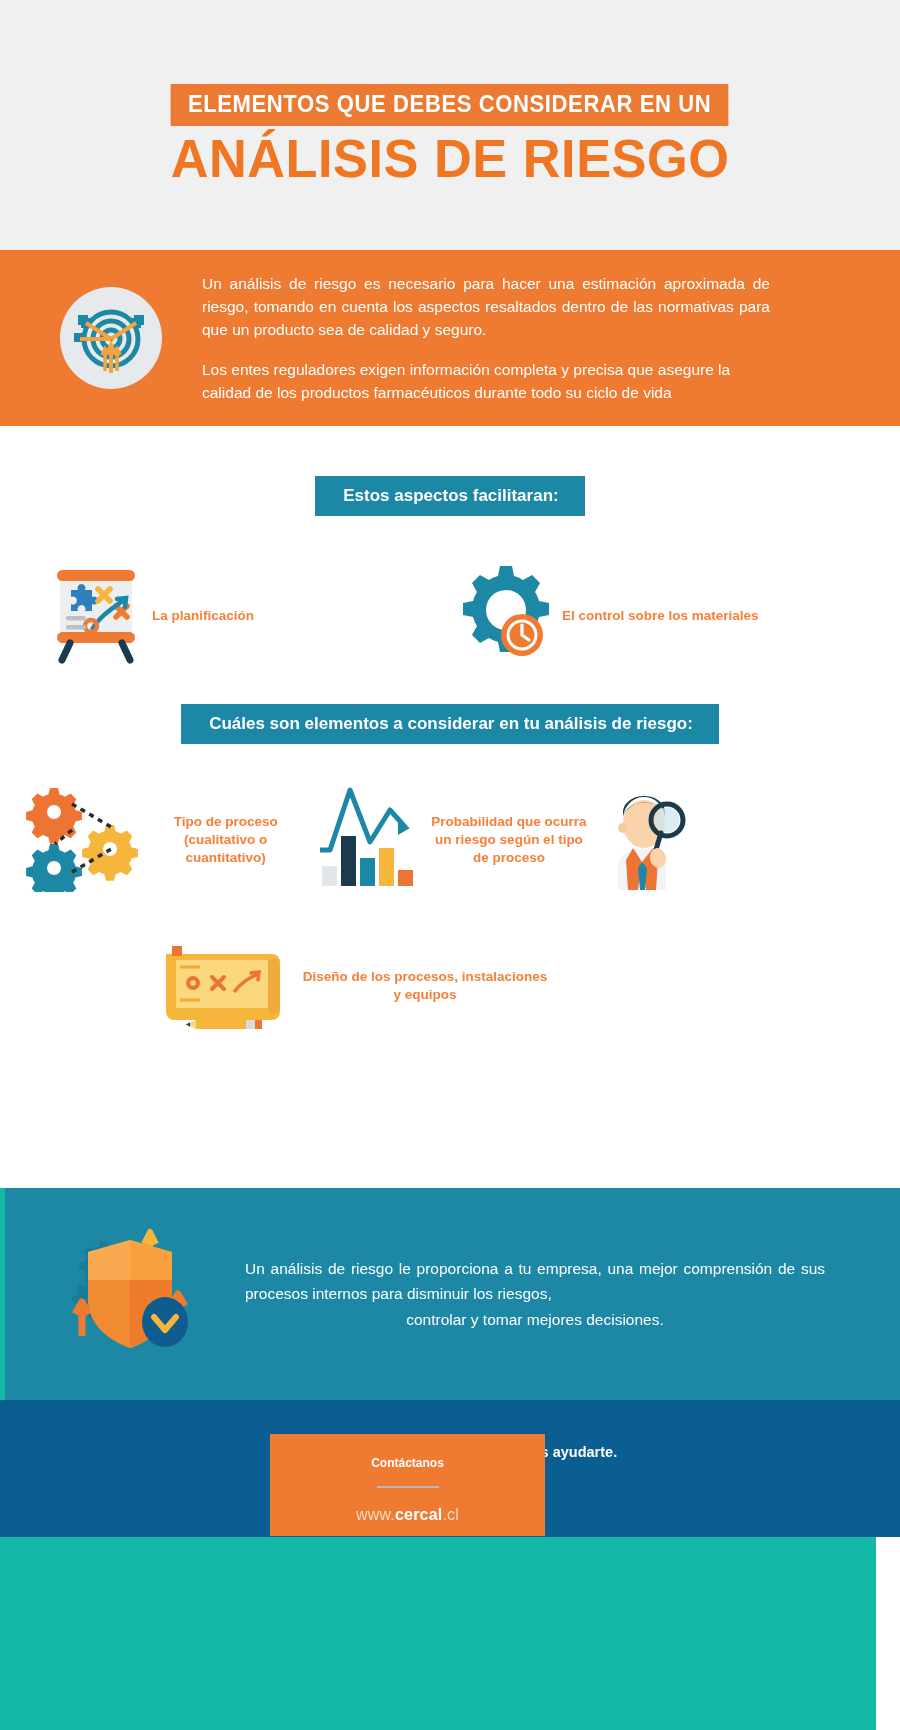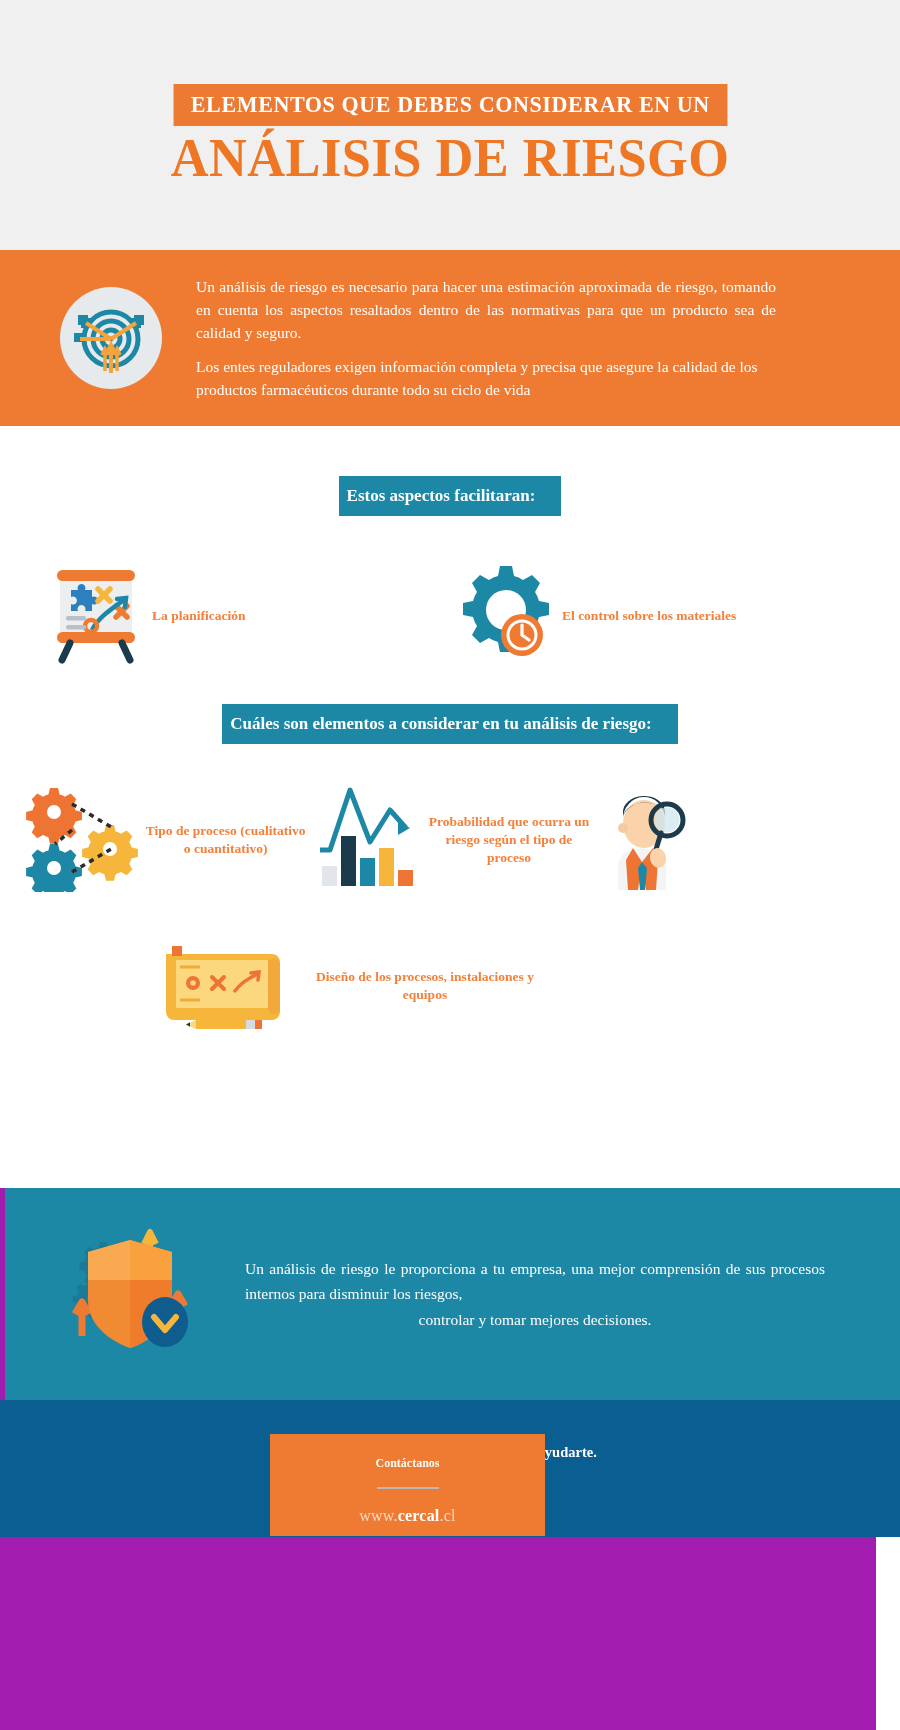--- a/index.html
+++ b/index.html
@@ -2,21 +2,21 @@
 <html><head>
 <meta charset="utf-8">
 <style>
   html,body{margin:0;padding:0;}
   body{
     width:900px;height:1730px;
     font-family:"Liberation Sans", sans-serif;
     background:#ffffff;
     overflow:hidden;
   }
-  .page{position:relative;width:876px;height:1730px;background:#a21caf;font-family:Liberation Serif, serif;}
+  .page{position:relative;width:876px;height:1730px;background:#14b8a6;}
 
   
   .header{
     position:absolute;left:0;top:0;width:900px;height:250px;
     background:#f0f0f0;
     display:flex;flex-direction:column;align-items:center;justify-content:flex-start;
   }
   .hdr-kicker{
     margin-top:84px;
     background:#ec7a33;
@@ -56,29 +56,29 @@
   }
   .intro-icon{
     width:102px;height:102px;flex:0 0 102px;margin-left:20px;margin-right:24px;
     background:#e7eaec;border-radius:50%;
     display:flex;align-items:center;justify-content:center;
   }
   .intro-text{
     color:#ffffff;font-size:15.5px;line-height:1.5;
     max-width:600px;
   }
-  .intro-text p{margin:10px;}
+  .intro-text p{margin:16px;}
   .intro-text .just{text-align:justify;}
 
   
   .content{position:absolute;left:0;top:426px;width:900px;height:762px;background:#ffffff;}
 
   .banner{
     background:#1d87a6;color:#ffffff;font-weight:bold;font-size:17px;
-    display:inline-block;padding:11px 26px 12px 8px;line-height:1;
+    display:inline-block;padding:11px 26px 12px 28px;line-height:1;
     text-align:center;
   }
   .banner-wrap{width:100%;text-align:center;}
 
   .row{display:flex;width:100%;}
   .cell{flex:1;display:flex;flex-direction:row;align-items:center;}
   .icon-box{height:120px;display:flex;align-items:flex-end;justify-content:center;}
   .cap{
     color:#f4803a;font-weight:bold;font-size:13.5px;text-align:center;
     line-height:1.35;margin-top:16px;max-width:250px;

